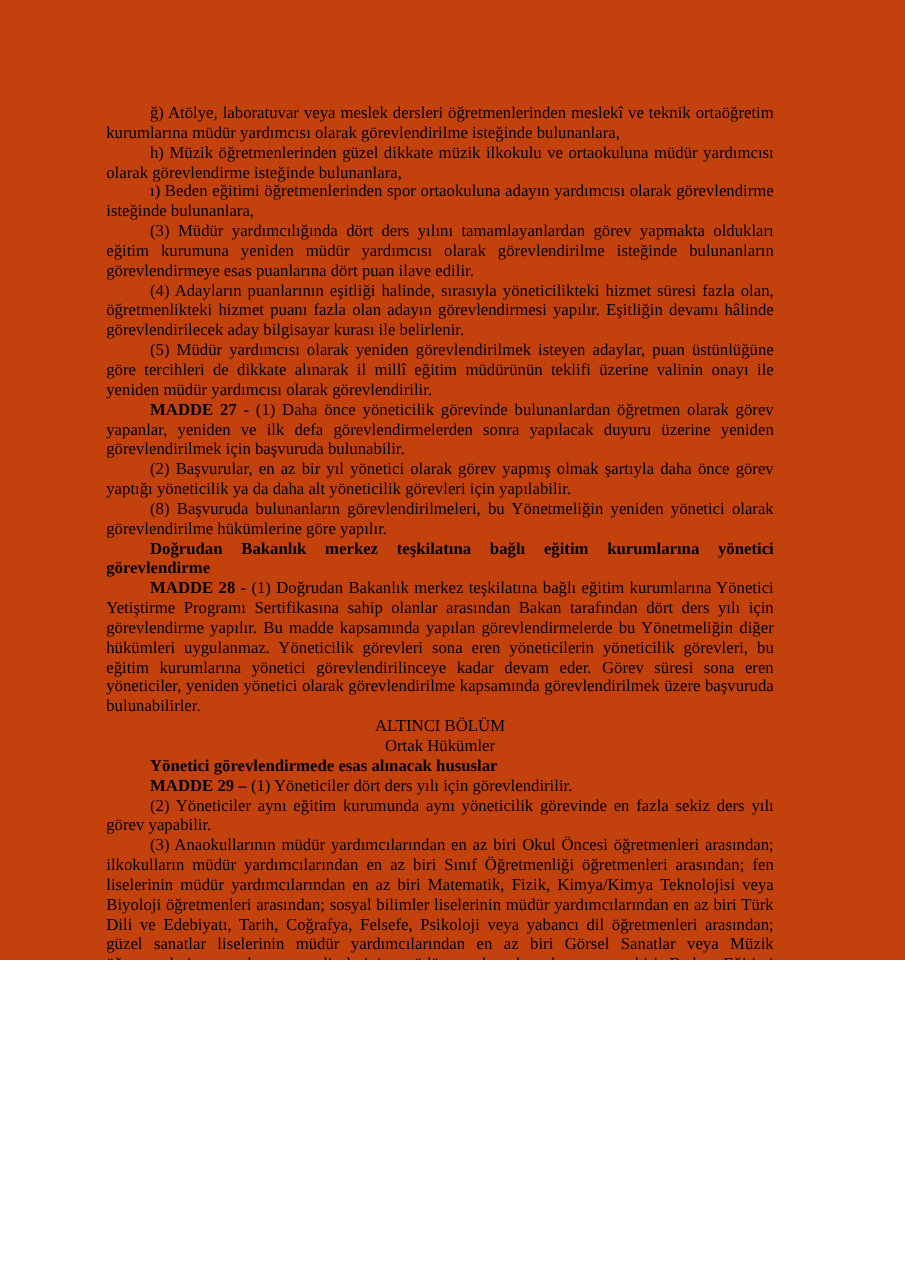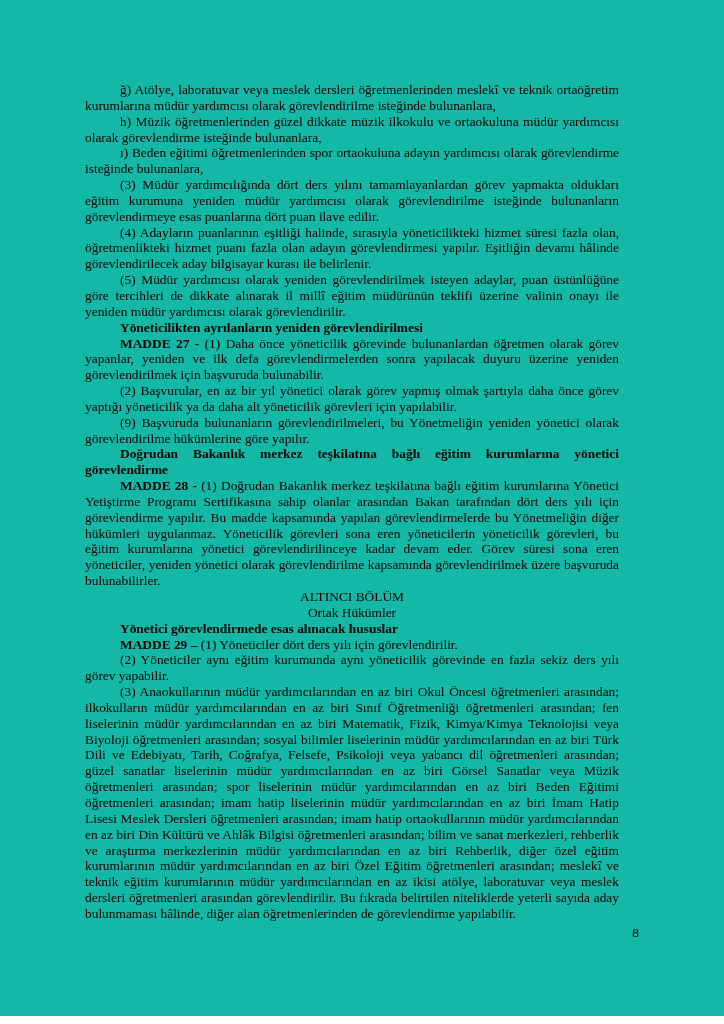--- a/index.html
+++ b/index.html
@@ -3,22 +3,22 @@
 <meta charset="utf-8">
 <style>
   html, body {
     margin: 0;
     padding: 0;
     background: #ffffff;
   }
   .page {
     position: relative;
     width: 724px;
-    height: 1016px;
-    background: #14b8a6;
+    height: 768px;
+    background: #c2410c;
     box-sizing: border-box;
     padding: 82px 105px 0 85px;
     font-family: "Liberation Serif", "DejaVu Serif", serif;
     font-size: 13.4px;
     line-height: 15.85px;
     color: #000000;
     overflow: hidden;
   }
   .para {
     margin: 0;
@@ -49,24 +49,23 @@
 <body>
 
 <div class="page">
   <div class="page-body">
       <p class="para body">ğ) Atölye, laboratuvar veya meslek dersleri öğretmenlerinden meslekî ve teknik ortaöğretim kurumlarına müdür yardımcısı olarak görevlendirilme isteğinde bulunanlara,</p>
       <p class="para body">h) Müzik öğretmenlerinden güzel dikkate müzik ilkokulu ve ortaokuluna müdür yardımcısı olarak görevlendirme isteğinde bulunanlara,</p>
       <p class="para body">ı) Beden eğitimi öğretmenlerinden spor ortaokuluna adayın yardımcısı olarak görevlendirme isteğinde bulunanlara,</p>
       <p class="para body">(3) Müdür yardımcılığında dört ders yılını tamamlayanlardan görev yapmakta oldukları eğitim kurumuna yeniden müdür yardımcısı olarak görevlendirilme isteğinde bulunanların görevlendirmeye esas puanlarına dört puan ilave edilir.</p>
       <p class="para body">(4) Adayların puanlarının eşitliği halinde, sırasıyla yöneticilikteki hizmet süresi fazla olan, öğretmenlikteki hizmet puanı fazla olan adayın görevlendirmesi yapılır. Eşitliğin devamı hâlinde görevlendirilecek aday bilgisayar kurası ile belirlenir.</p>
       <p class="para body">(5) Müdür yardımcısı olarak yeniden görevlendirilmek isteyen adaylar, puan üstünlüğüne göre tercihleri de dikkate alınarak il millî eğitim müdürünün teklifi üzerine valinin onayı ile yeniden müdür yardımcısı olarak görevlendirilir.</p>
-      <p class="para heading">Yöneticilikten ayrılanların yeniden görevlendirilmesi</p>
       <p class="para body"><b>MADDE 27 -</b> (1) Daha önce yöneticilik görevinde bulunanlardan öğretmen olarak görev yapanlar, yeniden ve ilk defa görevlendirmelerden sonra yapılacak duyuru üzerine yeniden görevlendirilmek için başvuruda bulunabilir.</p>
       <p class="para body">(2) Başvurular, en az bir yıl yönetici olarak görev yapmış olmak şartıyla daha önce görev yaptığı yöneticilik ya da daha alt yöneticilik görevleri için yapılabilir.</p>
-      <p class="para body">(9) Başvuruda bulunanların görevlendirilmeleri, bu Yönetmeliğin yeniden yönetici olarak görevlendirilme hükümlerine göre yapılır.</p>
+      <p class="para body">(8) Başvuruda bulunanların görevlendirilmeleri, bu Yönetmeliğin yeniden yönetici olarak görevlendirilme hükümlerine göre yapılır.</p>
       <p class="para heading">Doğrudan Bakanlık merkez teşkilatına bağlı eğitim kurumlarına yönetici görevlendirme</p>
       <p class="para body"><b>MADDE 28 -</b> (1) Doğrudan Bakanlık merkez teşkilatına bağlı eğitim kurumlarına Yönetici Yetiştirme Programı Sertifikasına sahip olanlar arasından Bakan tarafından dört ders yılı için görevlendirme yapılır. Bu madde kapsamında yapılan görevlendirmelerde bu Yönetmeliğin diğer hükümleri uygulanmaz. Yöneticilik görevleri sona eren yöneticilerin yöneticilik görevleri, bu eğitim kurumlarına yönetici görevlendirilinceye kadar devam eder. Görev süresi sona eren yöneticiler, yeniden yönetici olarak görevlendirilme kapsamında görevlendirilmek üzere başvuruda bulunabilirler.</p>
       <p class="para center">ALTINCI BÖLÜM</p>
       <p class="para center">Ortak Hükümler</p>
       <p class="para heading">Yönetici görevlendirmede esas alınacak hususlar</p>
       <p class="para body"><b>MADDE 29 –</b> (1) Yöneticiler dört ders yılı için görevlendirilir.</p>
       <p class="para body">(2) Yöneticiler aynı eğitim kurumunda aynı yöneticilik görevinde en fazla sekiz ders yılı görev yapabilir.</p>
       <p class="para body">(3) Anaokullarının müdür yardımcılarından en az biri Okul Öncesi öğretmenleri arasından; ilkokulların müdür yardımcılarından en az biri Sınıf Öğretmenliği öğretmenleri arasından; fen liselerinin müdür yardımcılarından en az biri Matematik, Fizik, Kimya/Kimya Teknolojisi veya Biyoloji öğretmenleri arasından; sosyal bilimler liselerinin müdür yardımcılarından en az biri Türk Dili ve Edebiyatı, Tarih, Coğrafya, Felsefe, Psikoloji veya yabancı dil öğretmenleri arasından; güzel sanatlar liselerinin müdür yardımcılarından en az biri Görsel Sanatlar veya Müzik öğretmenleri arasından; spor liselerinin müdür yardımcılarından en az biri Beden Eğitimi öğretmenleri arasından; imam hatip liselerinin müdür yardımcılarından en az biri İmam Hatip Lisesi Meslek Dersleri öğretmenleri arasından; imam hatip ortaokullarının müdür yardımcılarından en az biri Din Kültürü ve Ahlâk Bilgisi öğretmenleri arasından; bilim ve sanat merkezleri, rehberlik ve araştırma merkezlerinin müdür yardımcılarından en az biri Rehberlik, diğer özel eğitim kurumlarının müdür yardımcılarından en az biri Özel Eğitim öğretmenleri arasından; meslekî ve teknik eğitim kurumlarının müdür yardımcılarından en az ikisi atölye, laboratuvar veya meslek dersleri öğretmenleri arasından görevlendirilir. Bu fıkrada belirtilen niteliklerde yeterli sayıda aday bulunmaması hâlinde, diğer alan öğretmenlerinden de görevlendirme yapılabilir.</p>
     </div>
   <div class="page-footer">

